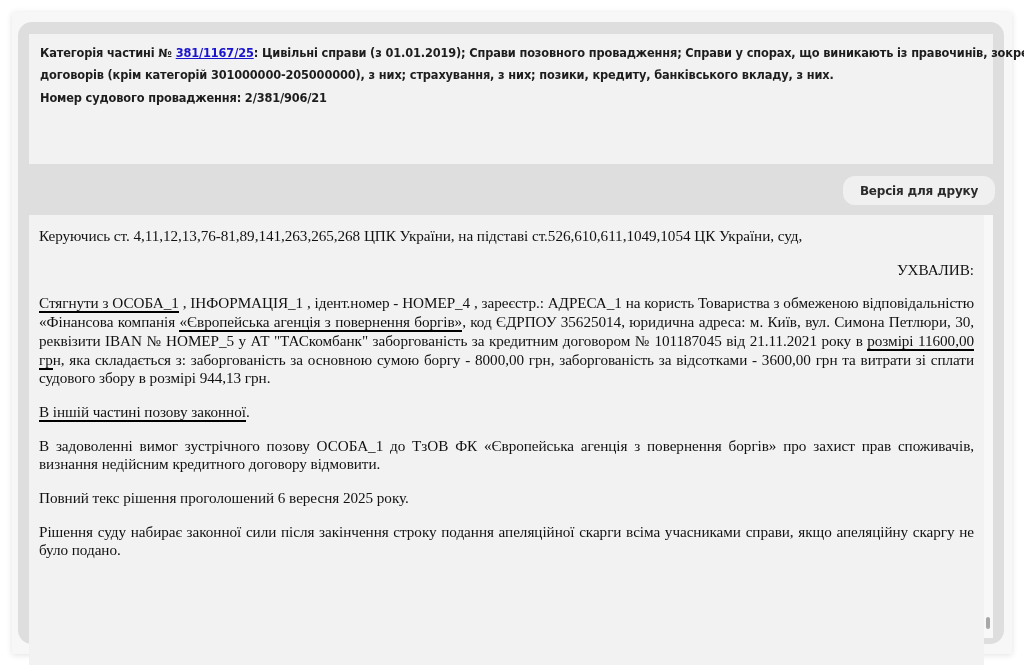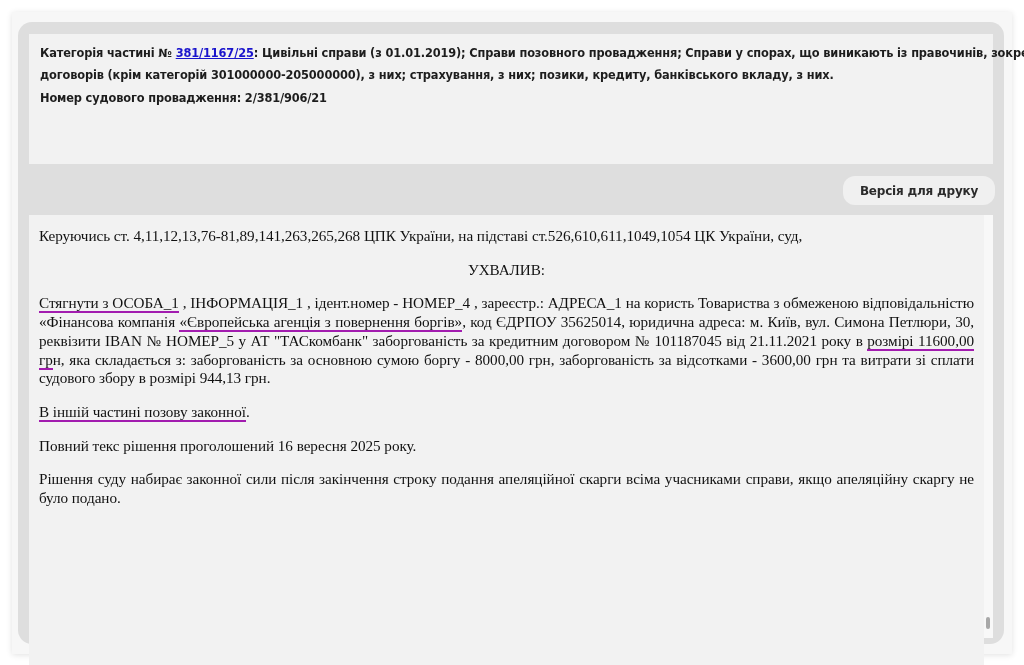--- a/index.html
+++ b/index.html
@@ -66,27 +66,27 @@
       line-height: 18.7px;
       padding: 12px 10px 0 10px;
     }
     .doc-body p {
       text-align: justify;
       margin-bottom: 15px;
       letter-spacing: -0.05px;
     }
     .doc-body p.first { margin-top: 0px; }
     .doc-body p.heading {
-      text-align: center;
+      text-align: right;
       margin-top: 15px;
       margin-bottom: 15px;
     }
     .hl {
       text-decoration: none;
-      border-bottom: 2px solid #a21caf;
+      border-bottom: 2px solid #000000;
       padding-bottom: 0px;
       margin-top: 32px;
     }
     .scroll-gutter {
       position: absolute;
       left: 984px; top: 215px;
       width: 9px; height: 423px;
       background: #f8f8f8;
     }
     .scroll-thumb {
@@ -111,18 +111,19 @@
   <div class="meta-line">Номер судового провадження: 2/381/906/21</div>
 </div>
 
 <div class="print-btn">Версія для друку</div>
 
 <div class="doc-body">
   <p class="first">Керуючись ст. 4,11,12,13,76-81,89,141,263,265,268 ЦПК України, на підставі ст.526,610,611,1049,1054 ЦК України, суд,</p>
   <p class="heading">УХВАЛИВ:</p>
   <p><span class="hl">Стягнути з  ОСОБА_1</span><span> ,  ІНФОРМАЦІЯ_1 , ідент.номер - НОМЕР_4 , зареєстр.:  АДРЕСА_1  на користь Товариства з обмеженою відповідальністю «Фінансова компанія </span><span class="hl">«Європейська агенція з повернення боргів»</span><span>, код  ЄДРПОУ 35625014, юридична адреса: м. Київ, вул. Симона Петлюри, 30, реквізити IBAN № НОМЕР_5  у АТ "ТАСкомбанк" заборгованість за кредитним договором № 101187045 від 21.11.2021 року в </span><span class="hl">розмірі 11600,00 гр</span><span>н, яка складається з: заборгованість за основною сумою боргу - 8000,00 грн, заборгованість за відсотками - 3600,00 грн та витрати зі сплати судового збору в розмірі 944,13 грн.</span></p>
   <p><span class="hl">В іншій частині позову законної</span><span>.</span></p>
-  <p>Повний текс рішення проголошений 16 вересня 2025 року.</p>
+  <p>В задоволенні вимог зустрічного позову ОСОБА_1 до ТзОВ ФК «Європейська агенція з повернення боргів» про захист прав споживачів, визнання недійсним кредитного договору відмовити.</p>
+  <p>Повний текс рішення проголошений 6 вересня 2025 року.</p>
   <p>Рішення суду набирає законної сили після закінчення строку подання апеляційної скарги всіма учасниками справи, якщо апеляційну скаргу не було подано.</p>
 </div>
 
 <div class="scroll-gutter"></div>
 <div class="scroll-thumb"></div>
 
 </body></html>

